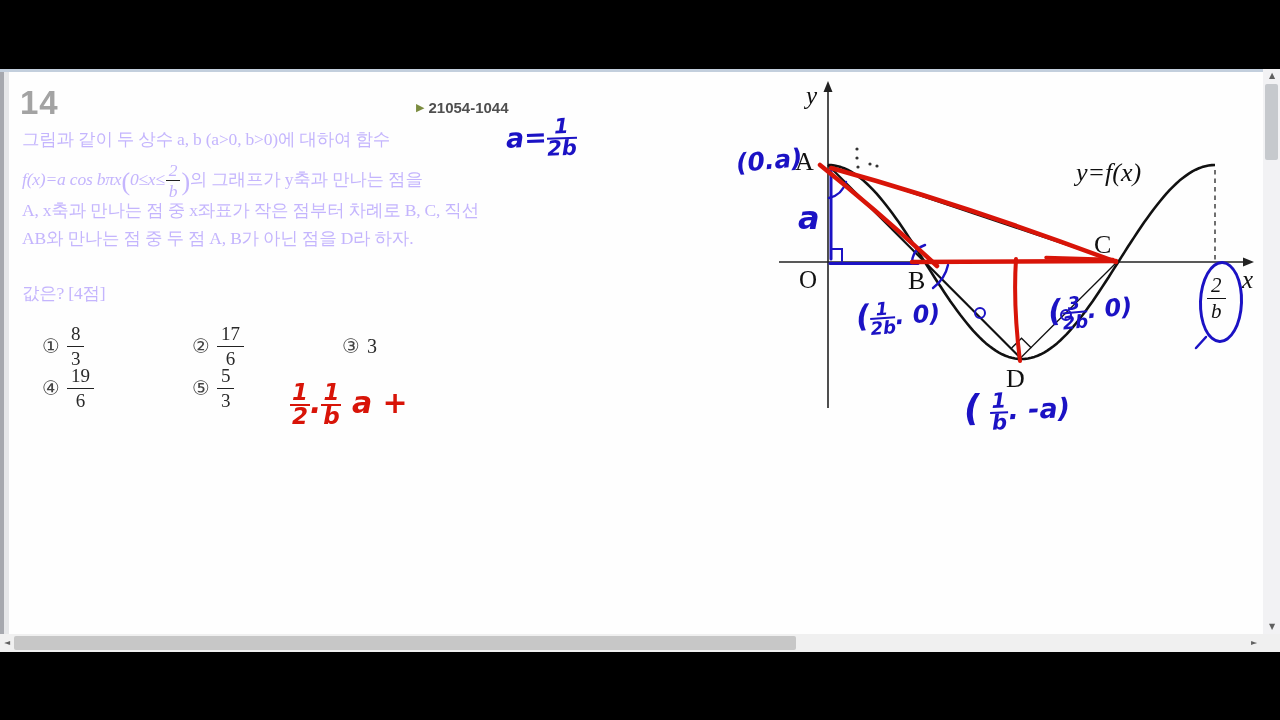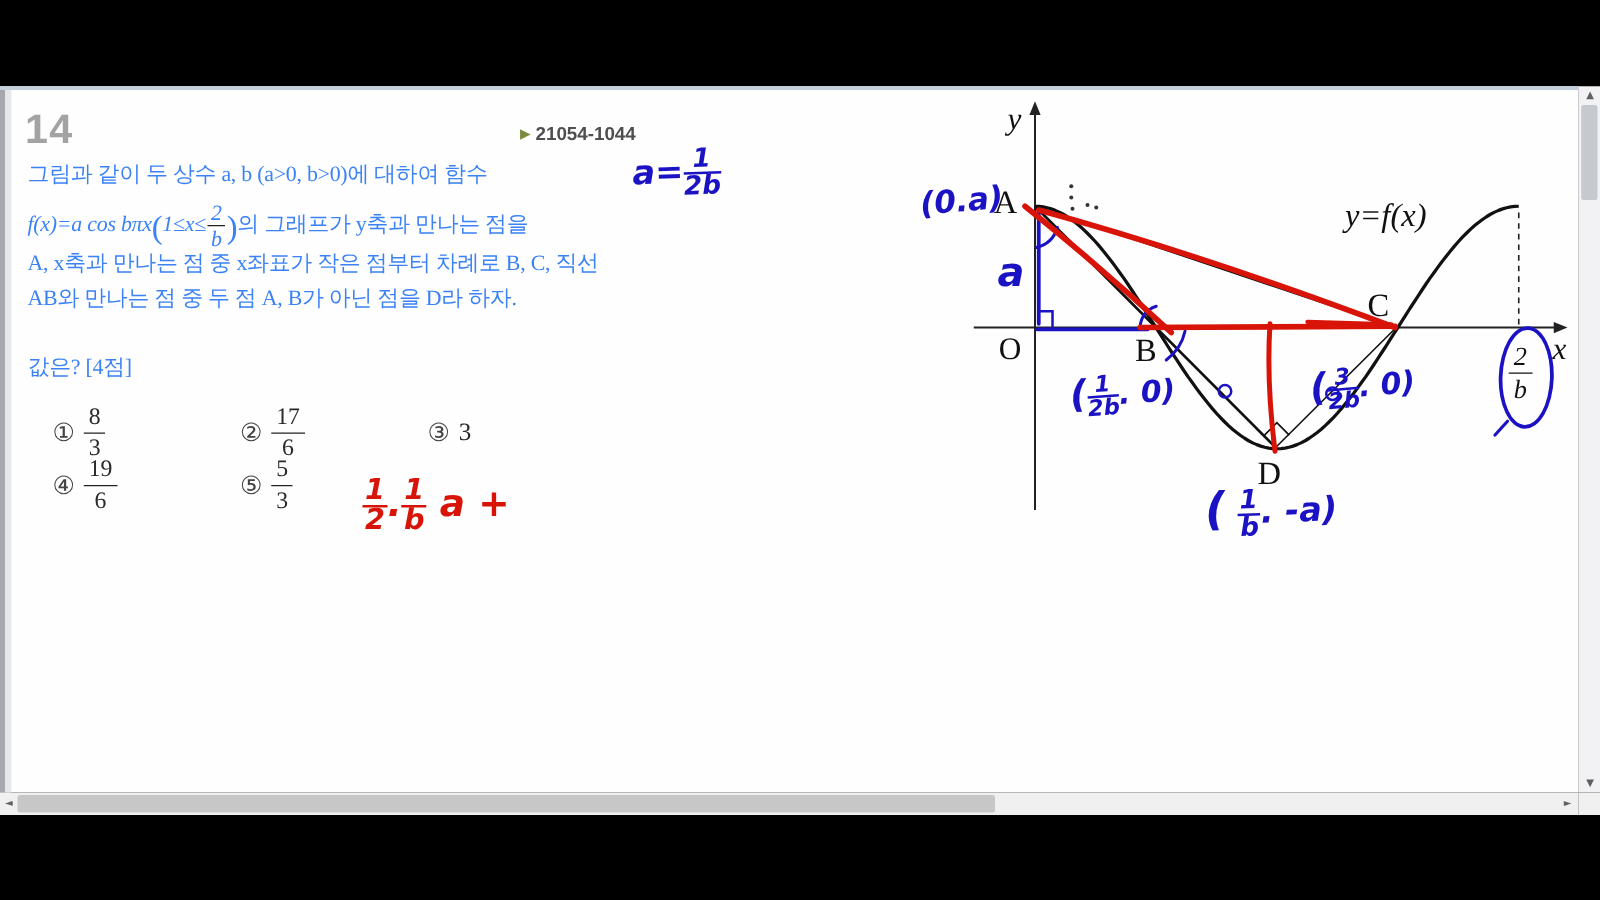--- a/index.html
+++ b/index.html
@@ -7,21 +7,21 @@
   .abs{position:absolute;}
   
   #page{position:absolute;left:0;top:69px;width:1263px;height:565px;background:#fefefe;border-top:3px solid #c3cfdd;box-sizing:border-box;}
   #left-edge{position:absolute;left:0;top:72px;width:4px;height:562px;background:#a6a8ae;}
   #left-edge2{position:absolute;left:4px;top:72px;width:5px;height:562px;background:#e6e7e9;}
   
   .prob-num{color:#a3a3a3;font-family:"Liberation Sans","DejaVu Sans",sans-serif;font-weight:bold;font-size:33px;letter-spacing:1px;}
   .ref{font-family:"Liberation Sans","DejaVu Sans",sans-serif;font-size:15px;font-weight:bold;color:#4f4f4f;}
   .ref .arrow{color:#7b8c3f;font-size:11px;vertical-align:2px;margin-right:4px;}
   
-  .ptext{font-size:17.5px;color:#3b82f6;white-space:nowrap;letter-spacing:-0.2px;}
+  .ptext{font-size:17.5px;color:#c4b5fd;white-space:nowrap;letter-spacing:-0.2px;}
   .pfrac{display:inline-block;text-align:center;vertical-align:-12px;line-height:1;margin:0 1px;}
   .pfrac .num{display:block;border-bottom:1.3px solid #222;line-height:1.15;padding:0 3px;}
   .pfrac .den{display:block;line-height:1.15;}
   .bigparen{font-size:26px;vertical-align:-5px;font-weight:normal;}
   
   .choice{position:absolute;display:flex;align-items:center;gap:7px;color:#2a2a2a;}
   .marker{font-family:"DejaVu Sans",sans-serif;font-size:20px;color:#444;}
   .cfrac{display:inline-block;text-align:center;font-size:19px;line-height:1;}
   .cfrac .num{display:block;border-bottom:1.3px solid #222;line-height:1.25;padding:0 4px;}
   .cfrac .den{display:block;line-height:1.25;}
@@ -61,21 +61,21 @@
   <div id="left-edge"></div>
   <div id="left-edge2"></div>
 
   <div class="abs prob-num" style="left:20px;top:84px;">14</div>
   <div class="abs ref" style="left:388px;top:99px;padding-left:28px;">
     <span class="arrow">▶</span><span>21054-1044</span>
   </div>
 
   <div class="abs ptext" style="left:22px;top:127px;">그림과 같이 두 상수 a, b (a&gt;0, b&gt;0)에 대하여 함수</div>
   <div class="abs ptext" style="left:22px;top:160px;">
-    <span class="ital">f(x)=a cos bπx</span><span class="bigparen">(</span><span class="ital">1≤x≤</span><span class="pfrac"><span class="num ital">2</span><span class="den ital">b</span></span><span class="bigparen">)</span><span>의 그래프가 y축과 만나는 점을</span>
+    <span class="ital">f(x)=a cos bπx</span><span class="bigparen">(</span><span class="ital">0≤x≤</span><span class="pfrac"><span class="num ital">2</span><span class="den ital">b</span></span><span class="bigparen">)</span><span>의 그래프가 y축과 만나는 점을</span>
   </div>
   <div class="abs ptext" style="left:22px;top:226px;">AB와 만나는 점 중 두 점 A, B가 아닌 점을 D라 하자.</div>
   <div class="abs ptext" style="left:22px;top:198px;">A, x축과 만나는 점 중 x좌표가 작은 점부터 차례로 B, C, 직선</div>
   <div class="abs ptext" style="left:22px;top:281px;">값은? [4점]</div>
 
   <div class="choice" style="left:42px;top:324px;height:44px;">
     <span class="marker">①</span>
     <span class="cfrac">
         <span class="num">8</span>
         <span class="den">3</span>

